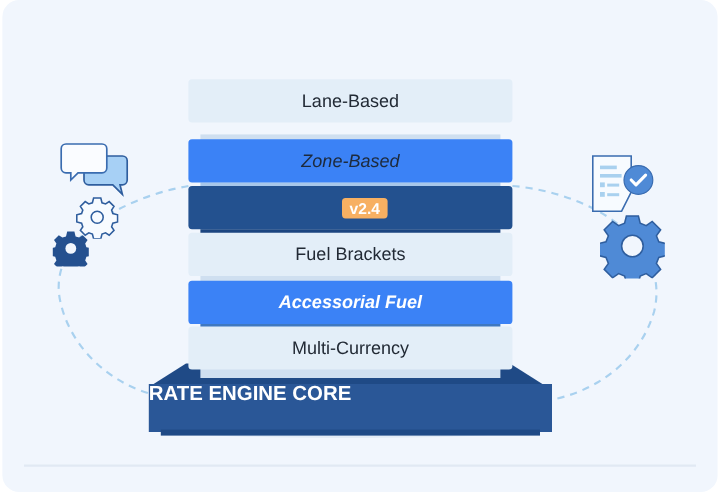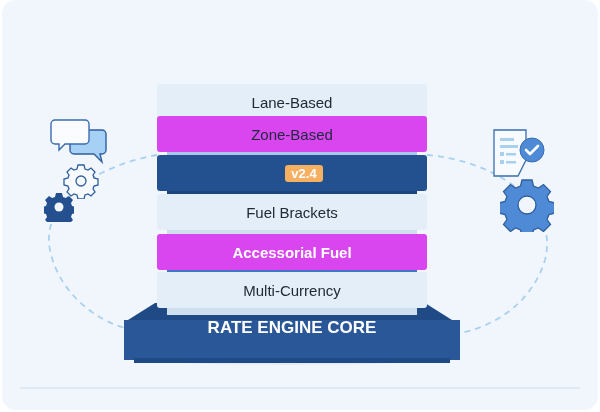--- a/index.html
+++ b/index.html
@@ -2,51 +2,51 @@
 <html><head>
 <meta charset="utf-8">
 <style>
   html,body{margin:0;padding:0;}
   body{width:600px;height:412px;background:#ffffff;position:relative;overflow:hidden;font-family:"Liberation Sans",sans-serif;}
   .card{position:absolute;left:2px;top:0;width:596px;height:410px;background:#f1f6fd;border-radius:14px;}
   .abs{position:absolute;}
   .layer{position:absolute;left:157px;width:270px;height:36px;border-radius:3px;display:flex;align-items:center;justify-content:center;font-size:15px;}
   .shadow{position:absolute;left:167px;width:250px;height:8px;}
   .light{background:#e3eef8;color:#222a35;}
-  .mid{background:#d946ef;}
+  .mid{background:#3b82f6;font-style:italic;}
   .dark{background:#23518f;color:#ffffff;font-weight:bold;}
   .badge{background:#f7b062;color:#fff;font-size:13px;font-weight:bold;padding:1px 6px;border-radius:3px;margin-left:24px;}
 </style>
 </head>
 <body>
 
 <div class="card"></div>
 
 <svg class="abs" style="left:0;top:0" width="600" height="412">
   <path d="M157 155 C 100 165, 40 200, 50 250 C 60 300, 110 330, 140 330" fill="none" stroke="#a9d1ef" stroke-width="1.8" stroke-dasharray="6 5"></path>
   <path d="M427 155 C 490 160, 560 200, 545 260 C 530 310, 480 335, 440 335" fill="none" stroke="#a9d1ef" stroke-width="1.8" stroke-dasharray="6 5"></path>
   <line x1="20" y1="388" x2="580" y2="388" stroke="#e1e9f3" stroke-width="2"></line>
 </svg>
 
 <svg class="abs" style="left:120px;top:295px" width="340" height="75">
   <ellipse cx="170" cy="62" rx="160" ry="8" fill="#e3ecf6"></ellipse>
   <polygon points="8,25 35,8 305,8 332,25" fill="#1f4a86"></polygon>
   <rect x="4" y="25" width="336" height="40" fill="#2a5797"></rect>
   <rect x="14" y="63" width="316" height="5" fill="#1f4a86"></rect>
 </svg>
-<div class="abs" style="left:124px;top:318px;width:336px;text-align:center;color:#fff;font-weight:bold;font-size:17px;">RATE ENGINE CORE</div>
+<div class="abs" style="left:124px;top:318px;width:336px;text-align:left;color:#fff;font-weight:bold;font-size:17px;">RATE ENGINE CORE</div>
 
 <div class="shadow" style="top:112px;background:#cfdff0"></div>
 <div class="shadow" style="top:152px;background:#a8c7ea"></div>
 <div class="shadow" style="top:191px;background:#1c4580"></div>
 <div class="shadow" style="top:230px;background:#cfdff0"></div>
 <div class="shadow" style="top:269px;background:#3f78c0"></div>
 <div class="shadow" style="top:307px;background:#cfdff0"></div>
 
-<div class="layer light" style="top:84px">
+<div class="layer light" style="top:66px">
     <span>Lane-Based</span>
   </div>
 <div class="layer mid" style="top:116px;color:#1d2a3c">
     <span>Zone-Based</span>
   </div>
 <div class="layer dark" style="top:155px">
     <span class="badge">v2.4</span>
   </div>
 <div class="layer light" style="top:194px">
     <span>Fuel Brackets</span>

